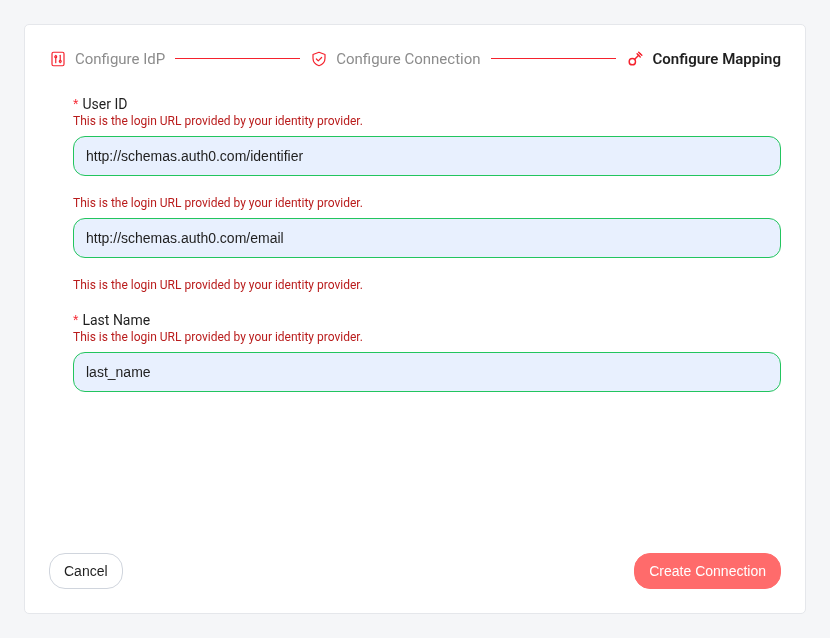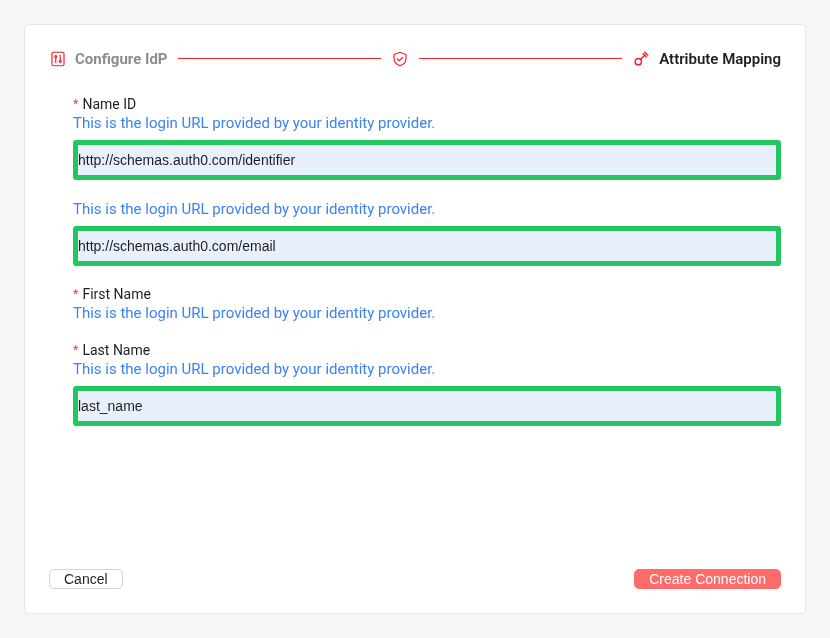--- a/index.html
+++ b/index.html
@@ -24,21 +24,20 @@
       align-items: center;
       gap: 10px;
       margin-bottom: 28px;
     }
     .step {
       display: flex;
       align-items: center;
       gap: 8px;
       font-size: 15px;
       white-space: nowrap;
-      font-weight: bold;
     }
     .step.done { color: #8c8c8c; }
     .step.active { color: #1f1f1f; font-weight: 600; }
     .step .icon-wrap {
       color: #f5222d;
       display: inline-flex;
       align-items: center;
     }
     .connector {
       flex: 1;
@@ -53,47 +52,47 @@
       color: #1f1f1f;
       margin-bottom: 2px;
       margin-left: 24px;
     }
     .req {
       color: #f5222d;
       margin-right: 4px;
       font-family: SimSun, sans-serif;
     }
     .hint {
-      font-size: 15px;
-      color: #3b82f6;
+      font-size: 12px;
+      color: #b91c1c;
       margin-left: 24px;
       margin-bottom: 8px;
     }
     .text-input {
       width: calc(100% - 24px);
       margin-left: 24px;
       height: 40px;
-      border: 5px solid #22c55e;
-      border-radius: 3px;
-      padding: 0 0;
+      border: 1px solid #22c55e;
+      border-radius: 12px;
+      padding: 0 12px;
       font-size: 14px;
       color: #1f1f1f;
       background: #e8f0fe;
       outline: none;
     }
     .footer {
       display: flex;
       align-items: center;
       margin-top: 12px;
     }
     .spacer { flex: 1; }
     .btn {
-      height: 20px;
+      height: 36px;
       padding: 0 14px;
-      border-radius: 5px;
+      border-radius: 16px;
       border: 1px solid #d0d5dd;
       background: #fff;
       font-size: 14px;
       color: #1f1f1f;
       cursor: pointer;
       display: inline-flex;
       align-items: center;
       justify-content: center;
     }
     .btn + .btn { margin-left: 10px; }
@@ -123,55 +122,53 @@
       <span>Configure IdP</span>
     </div>
     <div class="connector"></div>
     <div class="step done">
       <span class="icon-wrap">
         <svg width="18" height="18" viewBox="0 0 24 24" fill="none" stroke="#f5222d" stroke-width="1.6" stroke-linecap="round" stroke-linejoin="round">
           <path d="M12 3l8 3v5c0 5-3.5 8.5-8 10-4.5-1.5-8-5-8-10V6l8-3z"></path>
           <polyline points="8.5 12 11 14.5 15.5 10"></polyline>
         </svg>
       </span>
+      <span>Configure Connection</span>
     </div>
     <div class="connector"></div>
     <div class="step active">
       <span class="icon-wrap">
         <svg width="19" height="19" viewBox="0 0 24 24" fill="none" stroke="#f5222d" stroke-width="1.8" stroke-linecap="round" stroke-linejoin="round">
           <circle cx="8" cy="16" r="4"></circle>
           <line x1="11" y1="13" x2="16" y2="8"></line>
           <line x1="14" y1="6" x2="18" y2="10"></line>
           <line x1="16" y1="4" x2="18" y2="6"></line>
           <line x1="18" y1="6" x2="20" y2="8"></line>
         </svg>
       </span>
-      <span>Attribute Mapping</span>
+      <span>Configure Mapping</span>
     </div>
   </div>
 
   <div class="form-area">
 
     <div class="field">
       <div class="label-row">
-        <span class="req">*</span><span>Name ID</span>
+        <span class="req">*</span><span>User ID</span>
       </div>
       <div class="hint">This is the login URL provided by your identity provider.</div>
       <input class="text-input" type="text" value="http://schemas.auth0.com/identifier" style="">
     </div>
 
     <div class="field">
       <div class="hint">This is the login URL provided by your identity provider.</div>
       <input class="text-input" type="text" value="http://schemas.auth0.com/email" style="">
     </div>
 
     <div class="field">
-      <div class="label-row">
-        <span class="req">*</span><span>First Name</span>
-      </div>
       <div class="hint">This is the login URL provided by your identity provider.</div>
     </div>
 
     <div class="field">
       <div class="label-row">
         <span class="req">*</span><span>Last Name</span>
       </div>
       <div class="hint">This is the login URL provided by your identity provider.</div>
       <input class="text-input" type="text" value="last_name" style="">
     </div>

